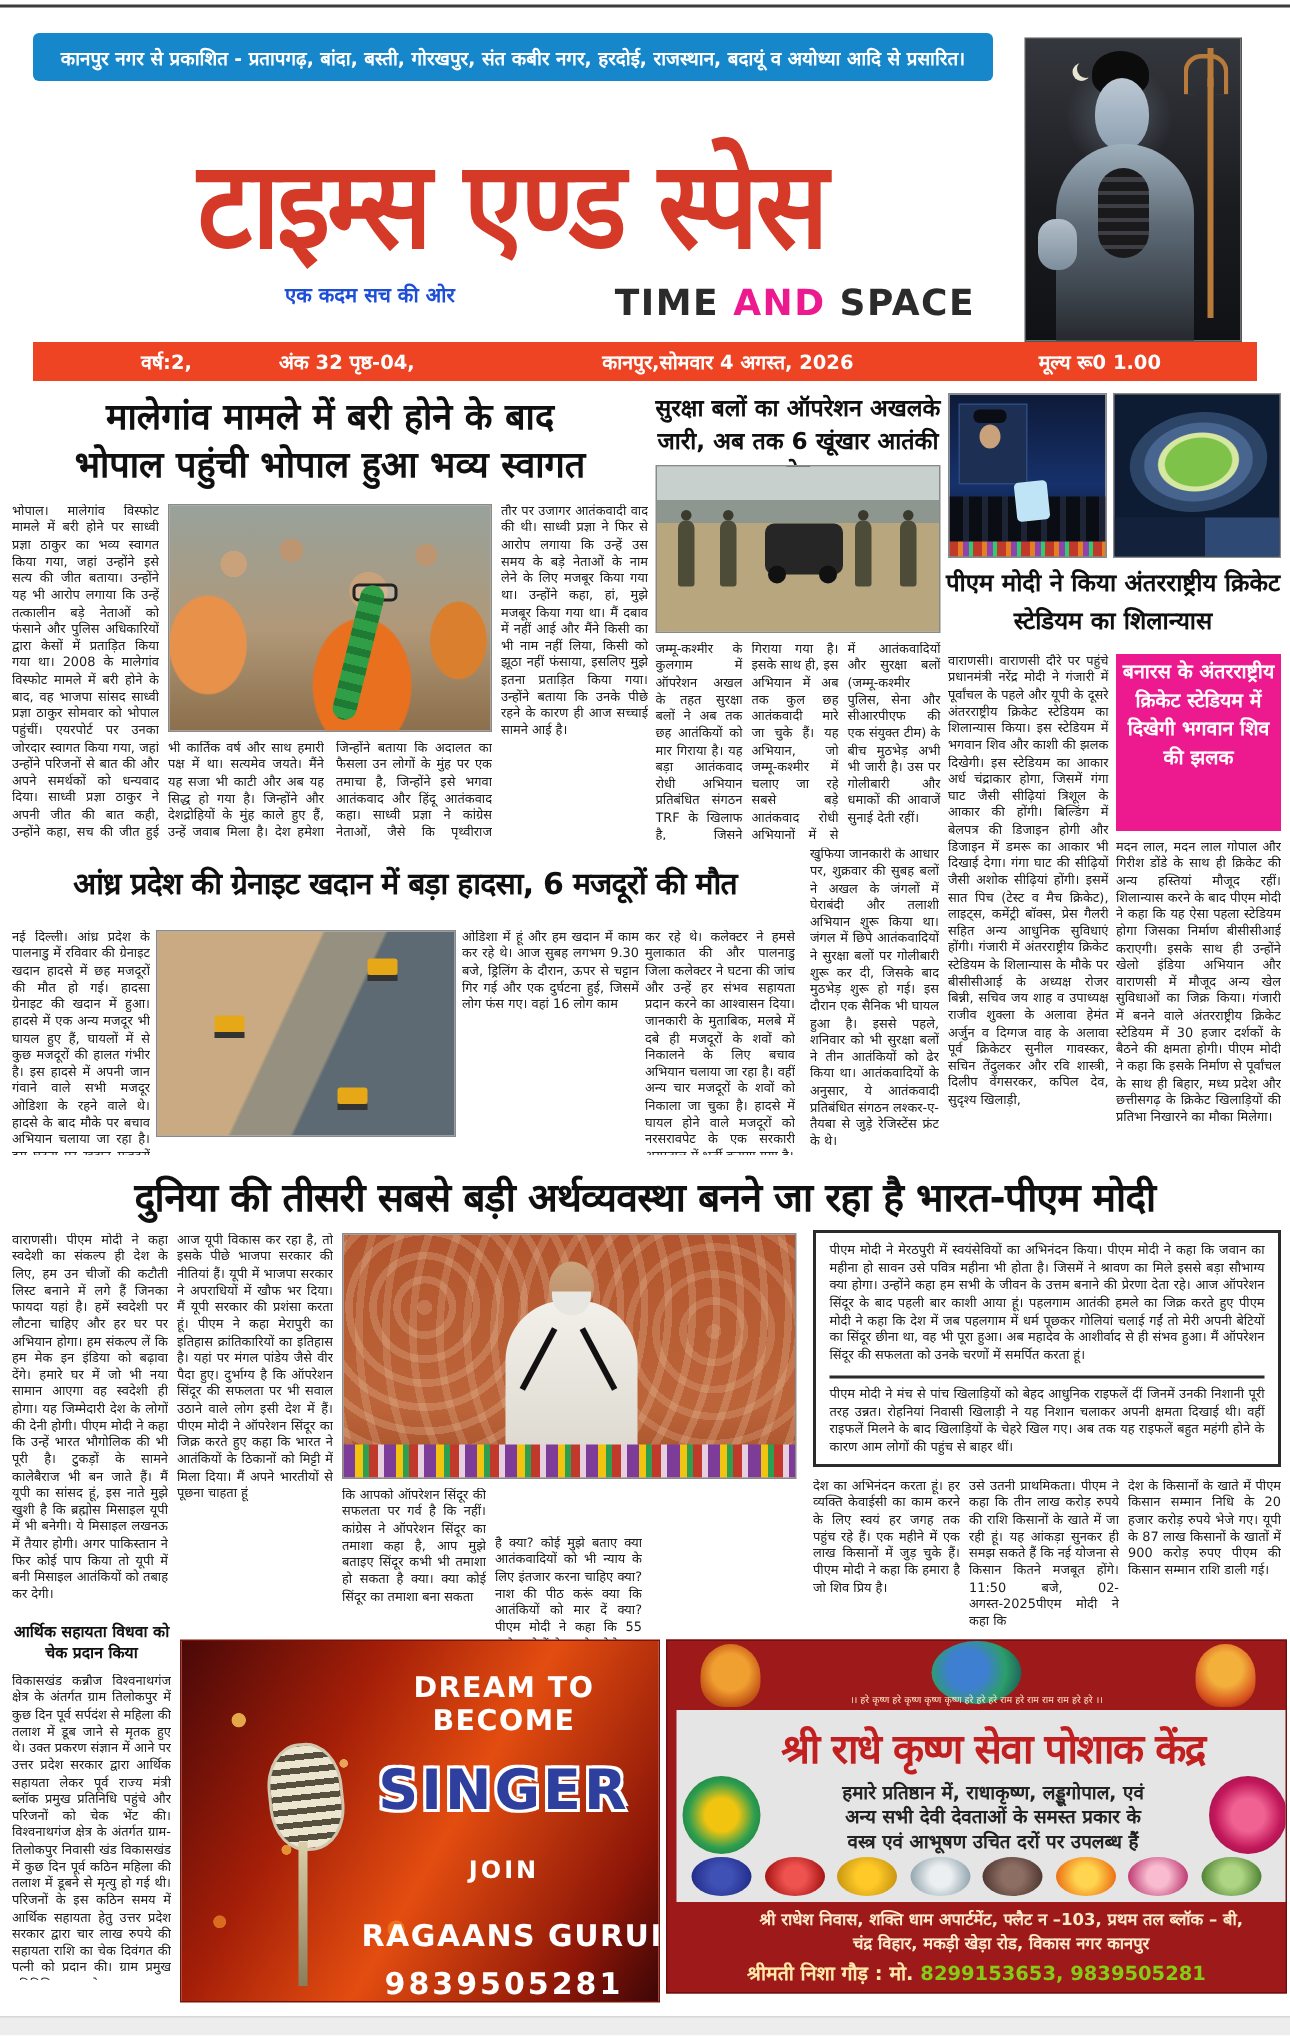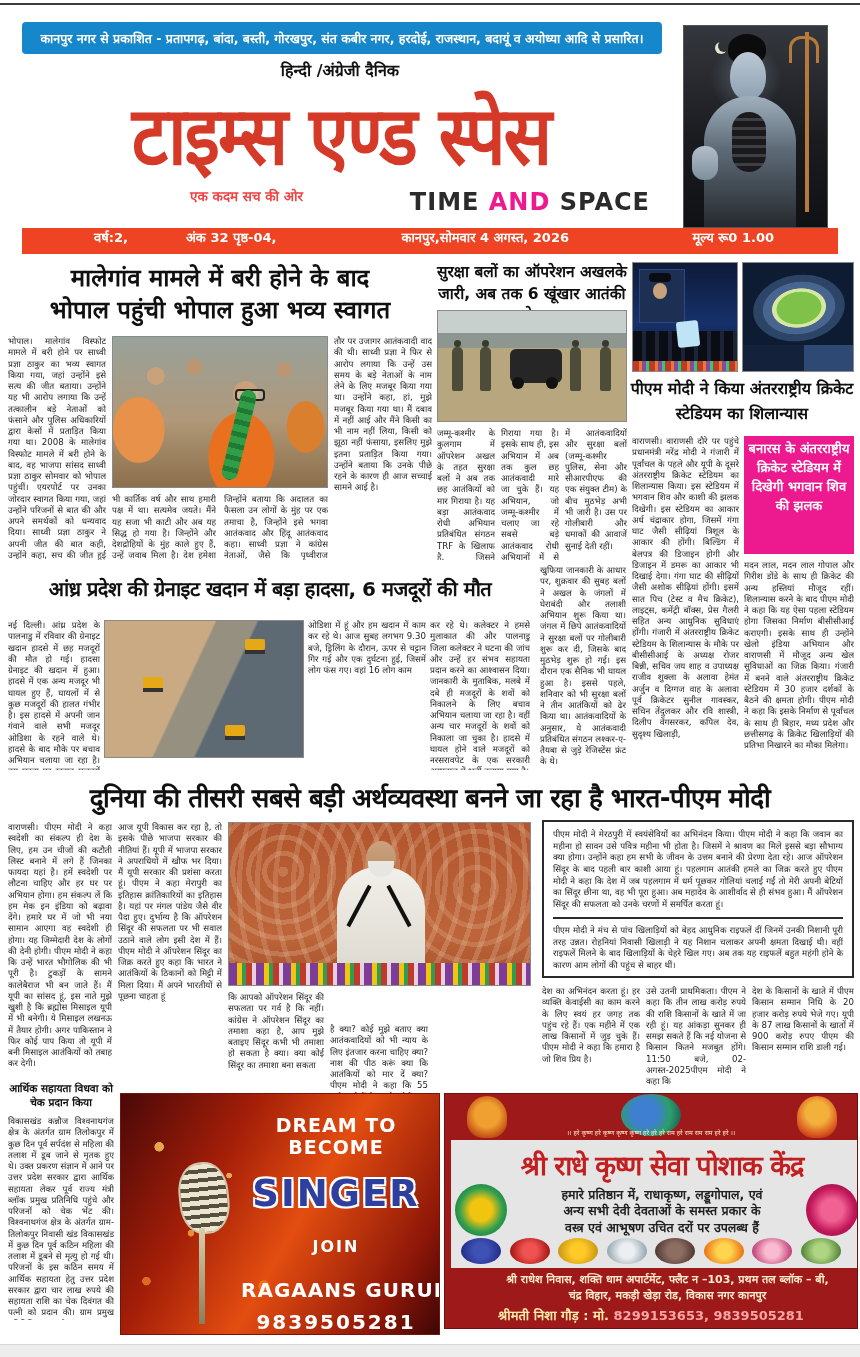--- a/index.html
+++ b/index.html
@@ -9,25 +9,25 @@
   .bt{font-size:8.6px;line-height:1.31;text-align:justify;color:#1c1c1c;overflow:hidden;}
   .hl{font-weight:bold;color:#101010;text-align:center;}
 
   
   .top-rule{left:0;top:3px;width:860px;height:2px;background:#3c3c3c;}
   .blue-banner{left:22px;top:22px;width:640px;height:32px;background:#1787cc;border-radius:4px;
     color:#fff;font-weight:bold;font-size:12.5px;display:flex;align-items:center;justify-content:center;text-align:center;}
   .edition{left:30px;top:59px;width:620px;text-align:center;font-weight:bold;font-size:16px;color:#111;}
   .mast-title{left:26px;top:78px;width:630px;height:110px;display:flex;align-items:center;justify-content:center;
     font-size:72px;font-weight:bold;color:#d53a28;transform:scaleY(1.12);letter-spacing:-2px;white-space:nowrap;}
-  .tagline{left:190px;top:187px;font-size:13.5px;font-weight:bold;color:#ef4444;}
+  .tagline{left:190px;top:187px;font-size:13.5px;font-weight:bold;color:#1d4ed8;}
   .en-title{left:360px;top:188px;width:290px;text-align:right;font-size:24px;font-weight:bold;color:#2b2b2b;letter-spacing:1px;}
   .en-title .and{color:#ec1a8e;}
   .date-bar{left:22px;top:228px;width:816px;height:26px;background:#ee4423;color:#fff;font-weight:bold;font-size:13px;
-    display:flex;}
+    display:flex;align-items:center;}
   .date-bar span{white-space:nowrap;}
   .d-year{margin-left:72px;} .d-issue{margin-left:58px;} .d-place{margin-left:125px;} .d-price{margin-left:auto;margin-right:64px;}
 
   
   .photo{border:1px solid #8a8a8a;box-sizing:border-box;overflow:hidden;}
   .shiva{left:683px;top:25px;width:145px;height:203px;border:1px solid #555;
     background:linear-gradient(180deg,#34373d 0%,#1b1c20 55%,#101114 100%);}
   .sh-halo{position:absolute;left:26px;top:16px;width:72px;height:72px;border-radius:50%;
     background:radial-gradient(circle,rgba(150,170,190,.35),rgba(0,0,0,0) 70%);}
   .sh-hair{position:absolute;left:44px;top:8px;width:38px;height:30px;border-radius:50% 50% 40% 40%;background:#0c0c0d;}
@@ -151,34 +151,33 @@
   .pk-title{margin-top:6px;text-align:center;font-size:27px;font-weight:bold;color:#c22020;white-space:nowrap;letter-spacing:-1px;}
   .pk-desc{margin-top:4px;text-align:center;font-size:12.5px;font-weight:bold;color:#222;line-height:1.3;}
   .pk-side{position:absolute;width:52px;height:52px;border-radius:50%;top:44px;}
   .pk-side-l{left:4px;background:radial-gradient(circle at 50% 50%,#f1c40f 0 30%,#2e9e50 60%,#14602c);}
   .pk-side-r{right:4px;background:radial-gradient(circle at 50% 50%,#f06292 0 30%,#c2185b 60%,#7a0f38);}
   .pk-items{position:absolute;left:10px;bottom:4px;width:380px;display:flex;justify-content:space-between;}
   .pk-it{width:40px;height:26px;border-radius:50%;}
   .pk-bot{position:absolute;left:0;bottom:0;width:100%;height:60px;background:#9e1a1a;text-align:center;color:#ffe9c9;}
   .pk-addr{font-size:11px;font-weight:bold;line-height:1.45;margin-top:4px;margin-left:33px;}
   .pk-contact{font-size:13px;font-weight:bold;margin-top:2px;color:#ffe9a8;}
-  .pk-contact .num{color:#fca5a5;}
+  .pk-contact .num{color:#84cc16;}
 
   .footer-strip{left:0;top:1344px;width:860px;height:13px;background:#ededed;border-top:1px solid #d8d8d8;}
 </style>
 </head>
 <body>
 
 <div class="page">
 
   <div class="abs top-rule"></div>
   <div class="abs blue-banner">
     <span>कानपुर नगर से प्रकाशित - प्रतापगढ़, बांदा, बस्ती, गोरखपुर, संत कबीर नगर, हरदोई, राजस्थान, बदायूं व अयोध्या आदि से प्रसारित।</span>
   </div>
-  <div class="abs edition">हिन्दी /अंग्रेजी दैनिक</div>
   <div class="abs mast-title">टाइम्स एण्ड स्पेस</div>
   <div class="abs tagline">एक कदम सच की ओर</div>
   <div class="abs en-title"><span>TIME </span><span class="and">AND</span><span> SPACE</span></div>
 
   <div class="abs photo shiva">
     <div class="sh-halo"></div>
     <div class="sh-hair"></div>
     <div class="sh-crescent"></div>
     <div class="sh-face"></div>
     <div class="sh-body"></div>

